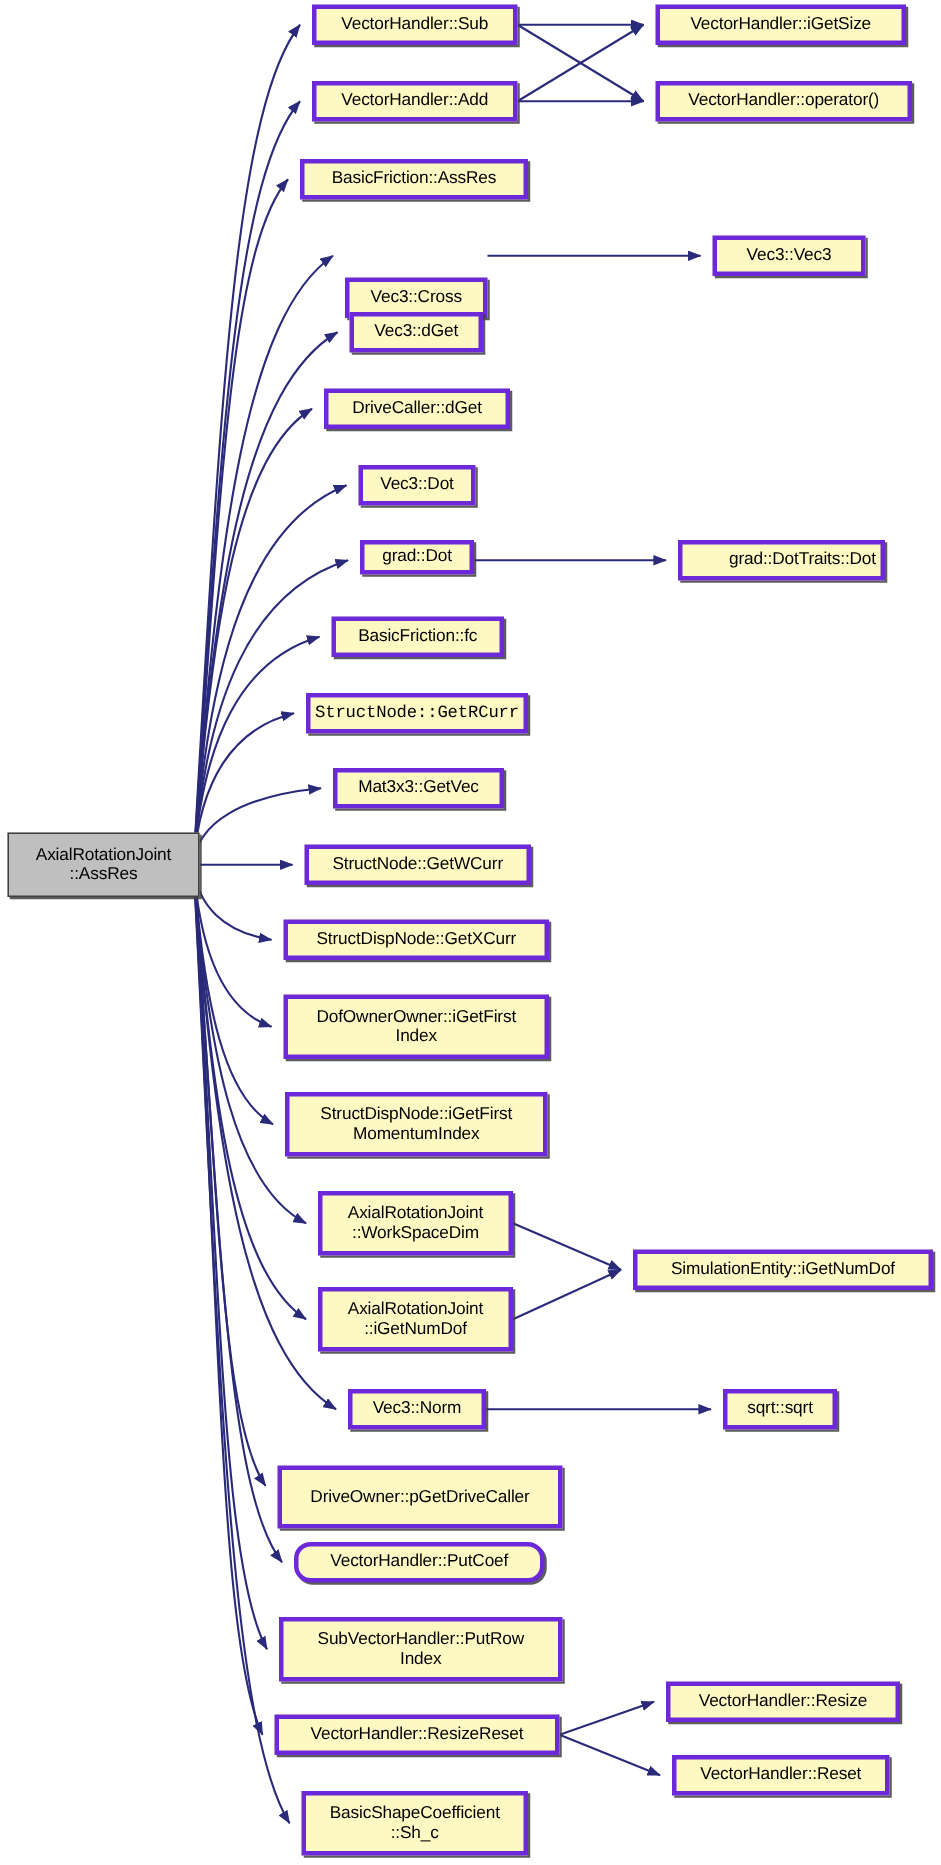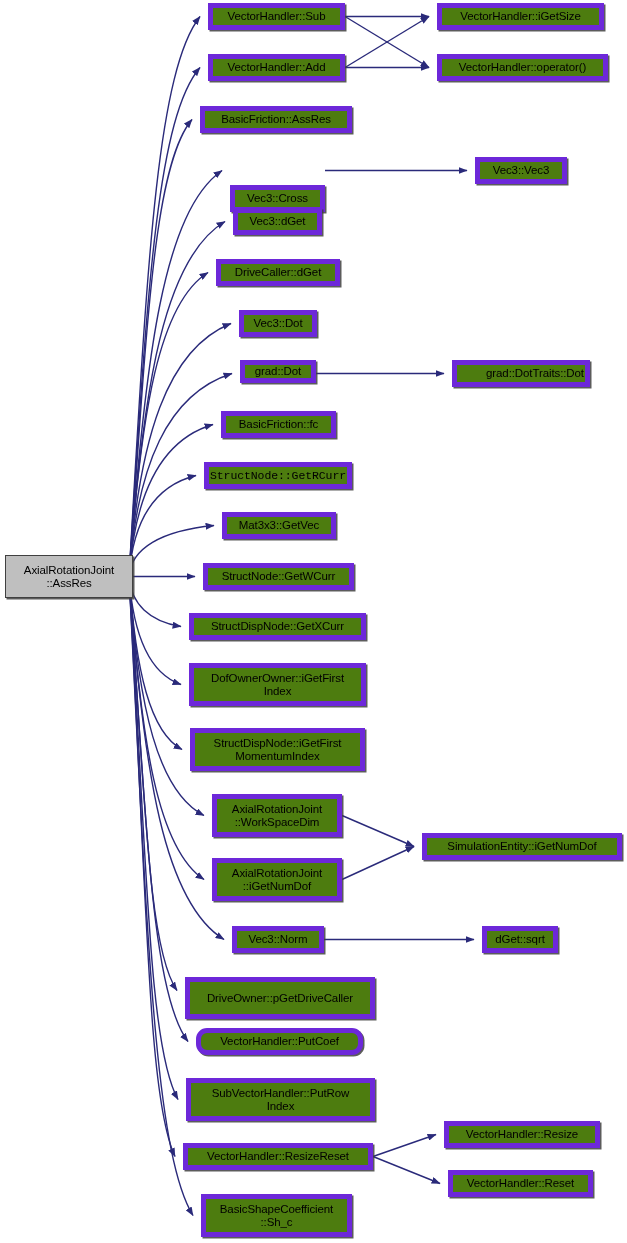--- a/index.html
+++ b/index.html
@@ -19,22 +19,22 @@
     position: absolute;
     left: 0;
     top: 0;
     width: 627px;
     height: 1243px;
     pointer-events: none;
   }
   .node {
     position: absolute;
     box-sizing: border-box;
-    border: 5px solid #6d28d9;
-    background: #4d7c0f;
+    border: 3px solid #6d28d9;
+    background: #fef9c3;
     color: #000000;
     font-size: 11.5px;
     line-height: 13px;
     display: flex;
     align-items: center;
     justify-content: center;
     text-align: center;
     white-space: pre-line;
     box-shadow: 1.5px 1.5px 0 0 rgba(64,64,64,0.85);
     letter-spacing: -0.1px;
@@ -94,42 +94,42 @@
       <path d="M373,1156.5 L440,1183.5" fill="none" stroke="#2a2a7a" stroke-width="1.4" marker-end="url(#ah)"></path>
     </svg>
 <div class="node root" style="left: 5px; top: 555px; width: 128px; height: 43px;"><span>AxialRotationJoint
 ::AssRes</span></div>
     <div class="node" style="left: 208px; top: 3px; width: 137px; height: 27px;"><span>VectorHandler::Sub</span></div>
     <div class="node" style="left: 437px; top: 3px; width: 167px; height: 27px;"><span>VectorHandler::iGetSize</span></div>
     <div class="node" style="left: 208px; top: 54px; width: 137px; height: 27px;"><span>VectorHandler::Add</span></div>
     <div class="node" style="left: 437px; top: 54px; width: 171px; height: 27px;"><span>VectorHandler::operator()</span></div>
     <div class="node" style="left: 200px; top: 106px; width: 152px; height: 27px;"><span>BasicFriction::AssRes</span></div>
     <div class="node" style="left: 230px; top: 157px; width: 95px; height: 27px; margin-top: 28px;"><span>Vec3::Cross</span></div>
-    <div class="node" style="left: 475px; top: 157px; width: 92px; height: 27px;"><span>Vec3::Vec3</span></div>
+    <div class="node" style="left: 475px; top: 157px; width: 102px; height: 27px;"><span>Vec3::Vec3</span></div>
     <div class="node" style="left: 233px; top: 208px; width: 89px; height: 27px;"><span>Vec3::dGet</span></div>
     <div class="node" style="left: 216px; top: 259px; width: 124px; height: 27px;"><span>DriveCaller::dGet</span></div>
     <div class="node" style="left: 239px; top: 310px; width: 78px; height: 27px;"><span>Vec3::Dot</span></div>
     <div class="node" style="left: 240px; top: 360px; width: 76px; height: 23px;"><span>grad::Dot</span></div>
     <div class="node" style="left: 452px; top: 360px; width: 138px; height: 27px; padding-left: 28px;"><span>grad::DotTraits::Dot</span></div>
     <div class="node" style="left: 221px; top: 411px; width: 115px; height: 27px;"><span>BasicFriction::fc</span></div>
     <div class="node" style="left: 204px; top: 462px; width: 148px; height: 27px; font-family: Liberation Mono, monospace;"><span>StructNode::GetRCurr</span></div>
     <div class="node" style="left: 222px; top: 512px; width: 114px; height: 27px;"><span>Mat3x3::GetVec</span></div>
     <div class="node" style="left: 203px; top: 563px; width: 151px; height: 27px;"><span>StructNode::GetWCurr</span></div>
     <div class="node" style="left: 189px; top: 613px; width: 177px; height: 27px;"><span>StructDispNode::GetXCurr</span></div>
     <div class="node" style="left: 189px; top: 663px; width: 177px; height: 43px;"><span>DofOwnerOwner::iGetFirst
 Index</span></div>
     <div class="node" style="left: 190px; top: 728px; width: 175px; height: 43px;"><span>StructDispNode::iGetFirst
 MomentumIndex</span></div>
     <div class="node" style="left: 212px; top: 794px; width: 130px; height: 43px;"><span>AxialRotationJoint
 ::WorkSpaceDim</span></div>
     <div class="node" style="left: 422px; top: 833px; width: 200px; height: 27px;"><span>SimulationEntity::iGetNumDof</span></div>
     <div class="node" style="left: 212px; top: 858px; width: 130px; height: 43px;"><span>AxialRotationJoint
 ::iGetNumDof</span></div>
     <div class="node" style="left: 232px; top: 926px; width: 92px; height: 27px;"><span>Vec3::Norm</span></div>
-    <div class="node" style="left: 482px; top: 926px; width: 76px; height: 27px;"><span>dGet::sqrt</span></div>
+    <div class="node" style="left: 482px; top: 926px; width: 76px; height: 27px;"><span>sqrt::sqrt</span></div>
     <div class="node" style="left: 185px; top: 977px; width: 190px; height: 42px;"><span>DriveOwner::pGetDriveCaller</span></div>
     <div class="node" style="left: 196px; top: 1028px; width: 167px; height: 27px; border-radius: 11px;"><span>VectorHandler::PutCoef</span></div>
     <div class="node" style="left: 186px; top: 1078px; width: 189px; height: 43px;"><span>SubVectorHandler::PutRow
 Index</span></div>
     <div class="node" style="left: 183px; top: 1143px; width: 190px; height: 27px;"><span>VectorHandler::ResizeReset</span></div>
     <div class="node" style="left: 444px; top: 1121px; width: 156px; height: 27px;"><span>VectorHandler::Resize</span></div>
     <div class="node" style="left: 448px; top: 1170px; width: 145px; height: 27px;"><span>VectorHandler::Reset</span></div>
     <div class="node" style="left: 201px; top: 1194px; width: 151px; height: 43px;"><span>BasicShapeCoefficient
 ::Sh_c</span></div>
   </div>

